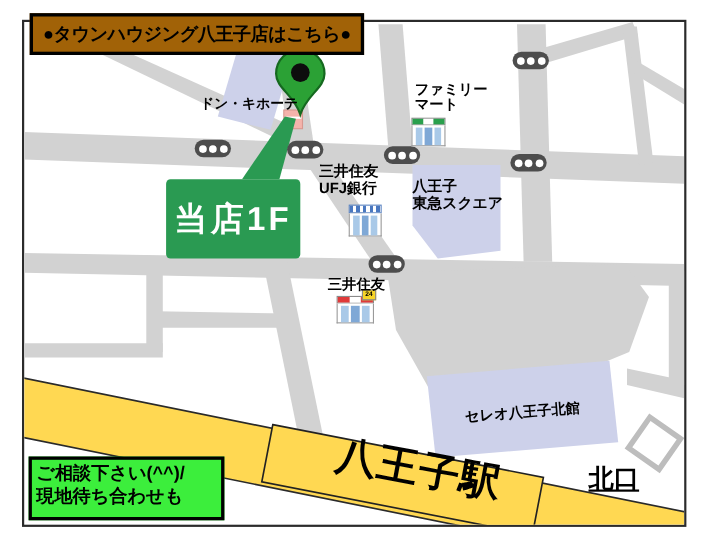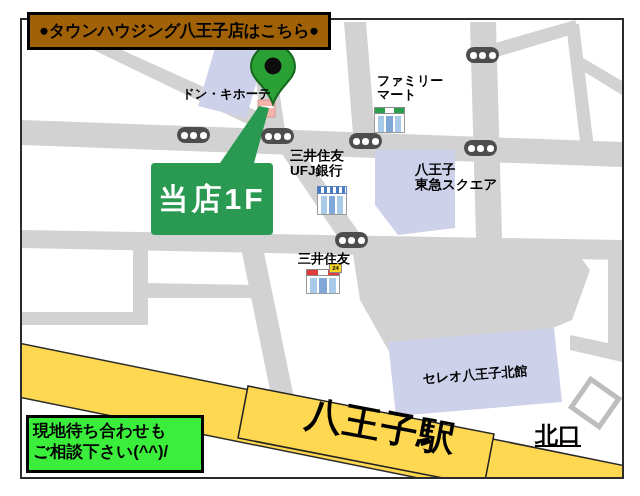--- a/index.html
+++ b/index.html
@@ -153,21 +153,21 @@
     </div>
     <div class="shop" style="left:295px;top:166px;width:30px;height:29px;">
       <div class="bank-sign"></div>
       <div class="body" style="height:21px;">
           <i></i>
           <i class="door"></i>
           <i></i>
         </div>
     </div>
 
-    <div class="lbl center" style="left:353px;top:143px;width:81px;font-size:13.5px;z-index:15;padding-left:40px;">
+    <div class="lbl center" style="left:353px;top:143px;width:81px;font-size:13.5px;z-index:15;">
       <div>八王子</div>
       <div>東急スクエア</div>
     </div>
 
     <div class="lbl" style="left:276px;top:232px;font-size:13px;z-index:15;">三井住友</div>
     <div class="shop" style="left:284px;top:249px;width:34px;height:25px;">
       <div class="badge">24</div>
       <div class="sign">
           <i class="sk-seg"></i>
           <i class="sk-mid"></i>
@@ -181,20 +181,20 @@
     </div>
 
     <div class="celeo-lbl">セレオ八王子北館</div>
 
     <div class="station-name">八王子駅</div>
     <div class="north-exit">北口</div>
 
     <div class="bubble">当店1F</div>
 
     <div class="note-box">
+      <div>ご相談下さい(^^)/</div>
       <div>現地待ち合わせも</div>
-      <div>ご相談下さい(^^)/</div>
     </div>
   </div>
 
   <div class="title-box">●タウンハウジング八王子店はこちら●</div>
 
 </div>
 
 </body></html>

